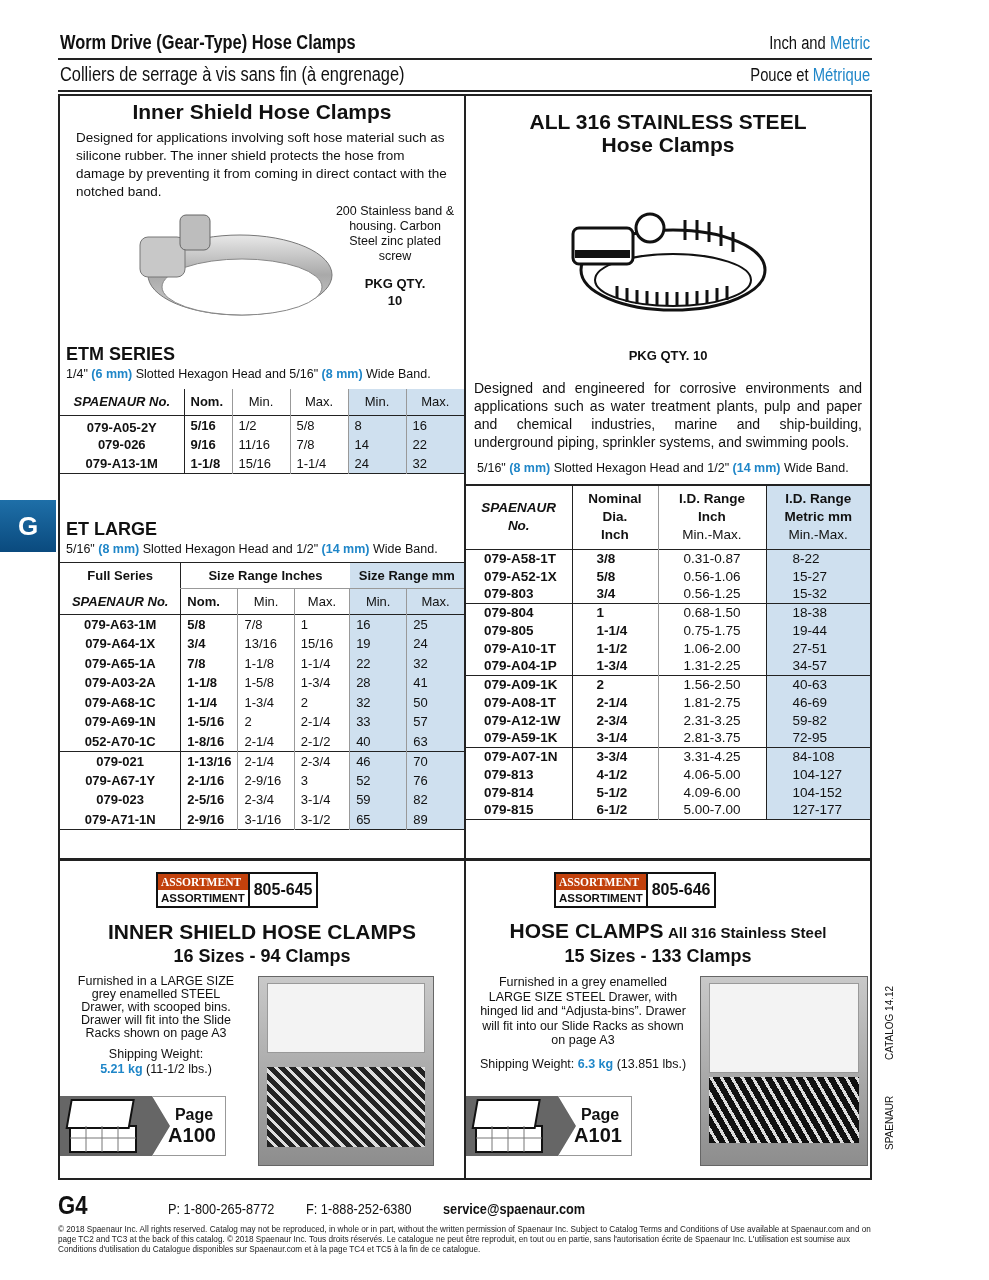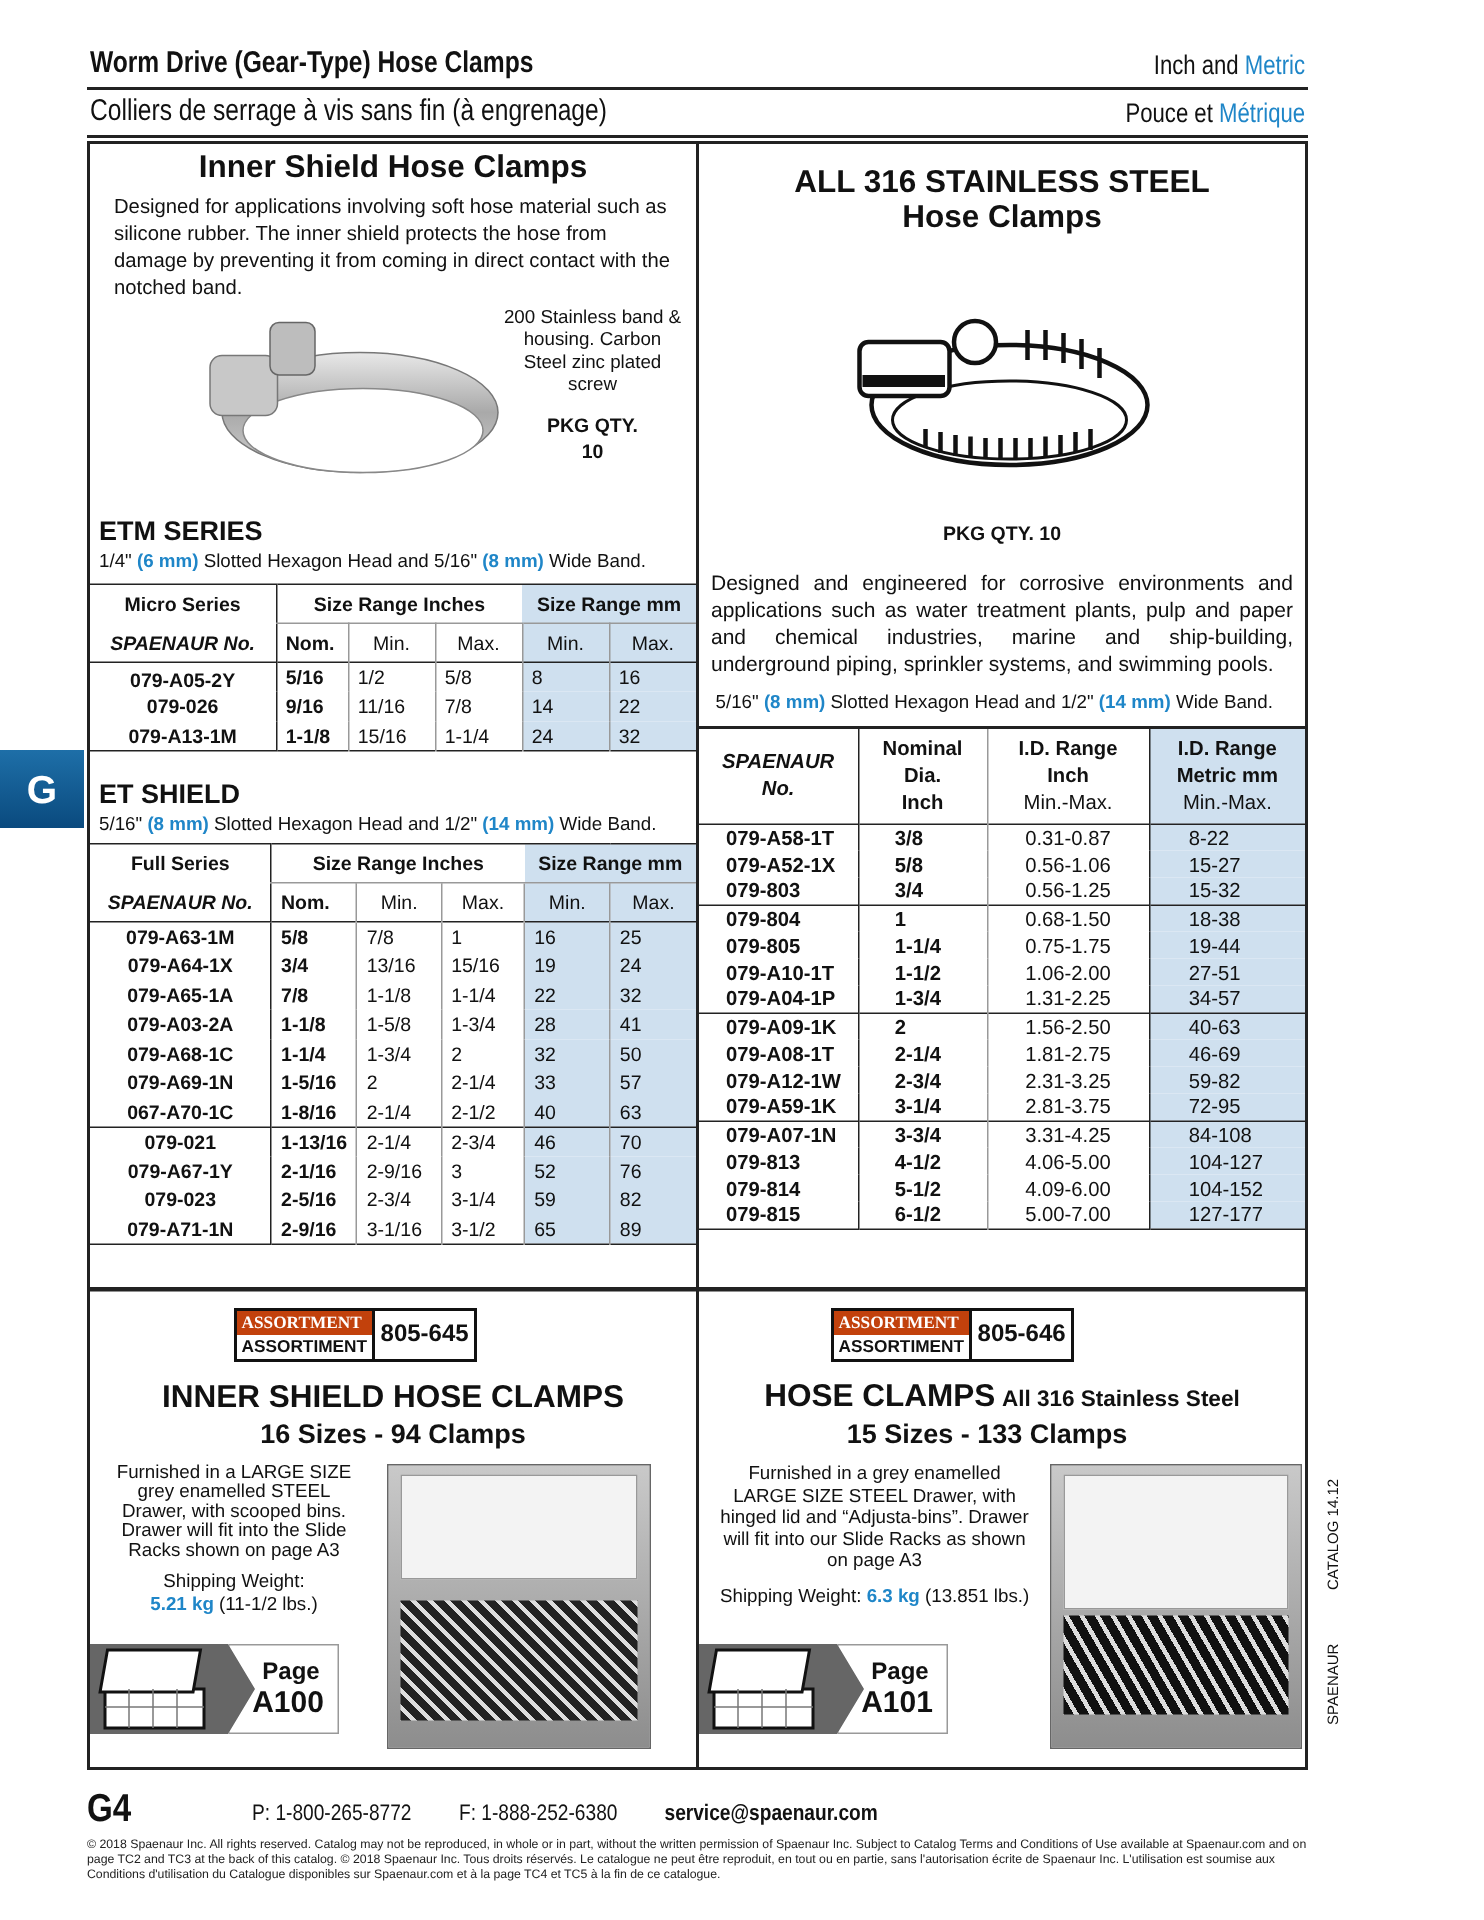--- a/index.html
+++ b/index.html
@@ -82,25 +82,20 @@
 <table class="spec" style="left:60px;top:389px;width:404px;">
   <colgroup>
       <col style="width:124px">
       <col style="width:48px">
       <col style="width:58px">
       <col style="width:58px">
       <col style="width:58px">
       <col style="width:58px">
     </colgroup>
   <tbody>
-      <tr style="border-top:1px solid #222;">
-    <td class="ctr b" style="height:26px;">Micro Series</td>
-    <td colspan="3" class="ctr b" style="border-left:1px solid #222;border-bottom:1px solid #999;">Size Range Inches</td>
-    <td colspan="2" class="ctr b mm" style="border-bottom:1px solid #999;">Size Range mm</td>
-  </tr>
   <tr style="border-bottom:1px solid #222;">
     <td class="ctr b" style="height:26px;font-style:italic;">SPAENAUR No.</td>
     <td class="b" style="border-left:1px solid #222;">Nom.</td>
     <td class="ctr" style="border-left:1px solid #999;">Min.</td>
     <td class="ctr" style="border-left:1px solid #999;">Max.</td>
     <td class="ctr mm" style="border-left:1px solid #999;">Min.</td>
     <td class="ctr mm" style="border-left:1px solid #999;">Max.</td>
   </tr>
   </tbody>
     <tbody>
@@ -124,21 +119,21 @@
         <td class="ctr b">079-A13-1M</td>
         <td class="b" style="border-left:1px solid #222;">1-1/8</td>
         <td style="border-left:1px solid #999;">15/16</td>
         <td style="border-left:1px solid #999;">1-1/4</td>
         <td class="mm" style="border-left:1px solid #999;">24</td>
         <td class="mm" style="border-left:1px solid #999;">32</td>
       </tr>
   </tbody>
 </table>
 
-<div class="abs b" style="left:66px;top:519px;font-size:18px;">ET SHIELD</div>
+<div class="abs b" style="left:66px;top:519px;font-size:18px;">ET LARGE</div>
 <div class="abs small" style="left:66px;top:542px;"><span>5/16" </span><span class="bluebold">(8 mm)</span><span> Slotted Hexagon Head and 1/2" </span><span class="bluebold">(14 mm)</span><span> Wide Band.</span></div>
 
 <table class="spec" style="left:60px;top:562px;width:404px;">
   <colgroup>
       <col style="width:124px">
       <col style="width:48px">
       <col style="width:58px">
       <col style="width:58px">
       <col style="width:58px">
       <col style="width:58px">
@@ -201,21 +196,21 @@
       </tr>
       <tr>
         <td class="ctr b">079-A69-1N</td>
         <td class="b" style="border-left: 1px solid rgb(34, 34, 34);">1-5/16</td>
         <td style="border-left: 1px solid rgb(153, 153, 153);">2</td>
         <td style="border-left: 1px solid rgb(153, 153, 153);">2-1/4</td>
         <td class="mm" style="border-left: 1px solid rgb(153, 153, 153);">33</td>
         <td class="mm" style="border-left: 1px solid rgb(153, 153, 153);">57</td>
       </tr>
       <tr style="border-bottom: 1px solid rgb(34, 34, 34);">
-        <td class="ctr b">067-A70-1C</td>
+        <td class="ctr b">052-A70-1C</td>
         <td class="b" style="border-left: 1px solid rgb(34, 34, 34);">1-8/16</td>
         <td style="border-left: 1px solid rgb(153, 153, 153);">2-1/4</td>
         <td style="border-left: 1px solid rgb(153, 153, 153);">2-1/2</td>
         <td class="mm" style="border-left: 1px solid rgb(153, 153, 153);">40</td>
         <td class="mm" style="border-left: 1px solid rgb(153, 153, 153);">63</td>
       </tr>
       <tr>
         <td class="ctr b">079-021</td>
         <td class="b" style="border-left: 1px solid rgb(34, 34, 34);">1-13/16</td>
         <td style="border-left: 1px solid rgb(153, 153, 153);">2-1/4</td>

